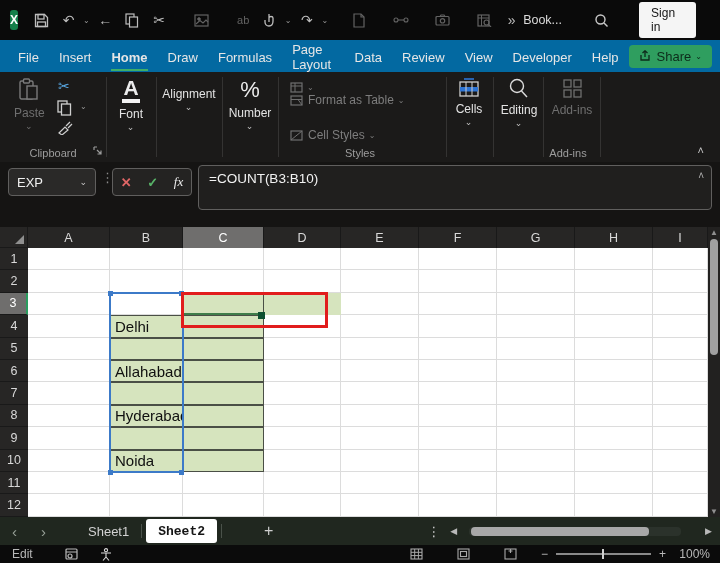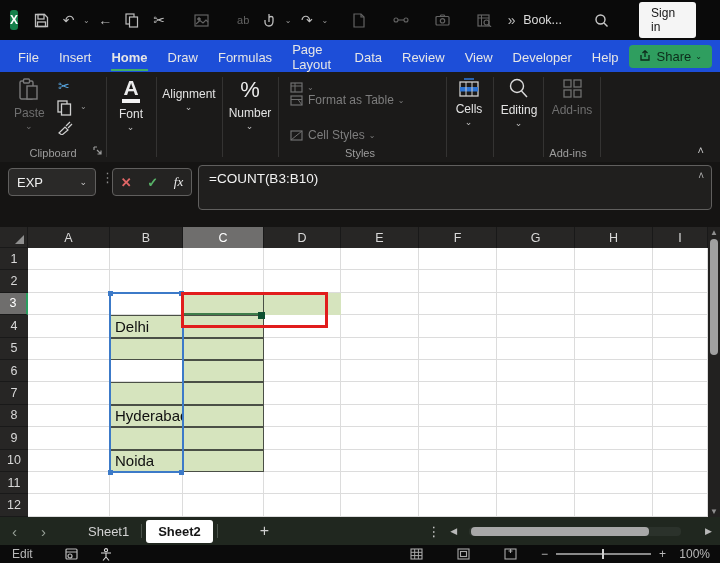--- a/index.html
+++ b/index.html
@@ -21,21 +21,21 @@
   .chev{color:#9a9a9a;font-size:8px;margin-left:-1px;}
   #tb-right{margin-left:auto;display:flex;align-items:center;}
   #doc-title{color:#dcdcdc;font-size:12.5px;margin-right:28px;}
   #tb-search{margin-right:26px;}
   #signin-btn{background:#f5f5f5;color:#141414;font-size:12px;border-radius:3px;
     padding:4px 12px;margin-right:30px;}
   .winctl{width:34px;height:26px;display:inline-flex;align-items:center;justify-content:center;}
   .min-glyph{width:11px;height:2px;background:#c9c9c9;}
   .max-glyph{width:9px;height:9px;border:1.5px solid #c9c9c9;border-radius:1px;}
   
-  #menubar{left:0;top:40px;width:720px;height:32px;background:#1d4ed8;
+  #menubar{left:0;top:40px;width:720px;height:32px;background:#0369a1;
     display:flex;align-items:center;padding-left:8px;box-sizing:border-box;}
   .menu-item{color:#e6e6e6;font-size:13px;padding:7px 10px 5px 10px;cursor:default;}
   .menu-item.active span{border-bottom:2.5px solid #3fae68;padding-bottom:4px;font-weight:bold;}
   #share-btn{margin-left:auto;margin-right:8px;background:#2f9e5f;color:#0d2b1a;
     font-size:13px;border-radius:4px;padding:4px 10px;display:flex;align-items:center;gap:5px;}
   #share-btn .chev{color:#0d2b1a;}
   
   #ribbon{left:0;top:72px;width:720px;height:90px;background:#1b1a19;}
   .rib-sep{position:absolute;top:5px;width:1px;height:80px;background:#343332;}
   .rib-label{position:absolute;bottom:3px;font-size:11px;color:#9d9d9d;text-align:center;}
@@ -83,21 +83,21 @@
     font-size:15px;color:#101010;display:flex;align-items:center;padding-left:4px;}
   #vscroll{left:708px;top:227px;width:12px;height:290px;background:#222120;}
   #vthumb{position:absolute;left:2px;top:12px;width:8px;height:116px;background:#a0a0a0;border-radius:4px;}
   .scroll-arrow{position:absolute;left:0;width:12px;text-align:center;color:#909090;font-size:8px;}
   
   #tabbar{left:0;top:517px;width:720px;height:28px;background:#20271f;
     display:flex;align-items:center;box-sizing:border-box;}
   .tab-nav{color:#97a097;font-size:15px;padding:0 12px;}
   .sheet-tab{color:#d2d2d2;font-size:13px;padding:4px 12px;}
   .sheet-tab.active{background:#ffffff;color:#151515;font-weight:bold;border-radius:3px;margin:0 4px;}
-  .sheet-tab.active span{border-bottom:2px solid #217346;padding-bottom:8px;}
+  .sheet-tab.active span{border-bottom:2px solid #217346;padding-bottom:8px;font-family:Liberation Mono, monospace;}
   .tab-sep{width:1px;height:14px;background:#4a524a;}
   #add-sheet{color:#cfcfcf;font-size:16px;padding:0 14px;margin-left:28px;}
   #tab-more{color:#cfcfcf;font-size:13px;margin-left:auto;margin-right:10px;}
   #hscroll{position:relative;width:248px;height:100%;display:flex;align-items:center;}
   #htrack{position:absolute;left:12px;width:212px;height:9px;background:#2b322b;border-radius:4px;}
   #hthumb{position:absolute;left:14px;width:178px;height:9px;background:#a8a8a8;border-radius:4px;}
   .harrow{color:#b9b9b9;font-size:9px;}
   
   #statusbar{left:0;top:545px;width:720px;height:18px;background:#0b0b0b;
     display:flex;align-items:center;font-size:12px;color:#b9b9b9;box-sizing:border-box;}
@@ -495,20 +495,21 @@
       <div class="cell" style="left: 110px; top: 267.4px; width: 73px; height: 22.4px; position: absolute;"></div>
       <div class="cell" style="left: 183px; top: 267.4px; width: 81px; height: 22.4px; position: absolute;"></div>
       <div class="cell" style="left: 264px; top: 267.4px; width: 77px; height: 22.4px; position: absolute;"></div>
       <div class="cell" style="left: 341px; top: 267.4px; width: 78px; height: 22.4px; position: absolute;"></div>
       <div class="cell" style="left: 419px; top: 267.4px; width: 78px; height: 22.4px; position: absolute;"></div>
       <div class="cell" style="left: 497px; top: 267.4px; width: 78px; height: 22.4px; position: absolute;"></div>
       <div class="cell" style="left: 575px; top: 267.4px; width: 78px; height: 22.4px; position: absolute;"></div>
       <div class="cell" style="left: 653px; top: 267.4px; width: 55px; height: 22.4px; position: absolute;"></div>
       <div class="gcell" style="left: 110px; top: 88.2px; width: 73px; height: 22.4px; background: rgb(214, 228, 190); position: absolute;">Delhi</div>
       <div class="gcell" style="left: 110px; top: 110.6px; width: 73px; height: 22.4px; background: rgb(214, 228, 190); position: absolute;"></div>
+      <div class="gcell" style="left: 110px; top: 133px; width: 73px; height: 22.4px; background: rgb(214, 228, 190); position: absolute;">Allahabad</div>
       <div class="gcell" style="left: 110px; top: 155.4px; width: 73px; height: 22.4px; background: rgb(214, 228, 190); position: absolute;"></div>
       <div class="gcell" style="left: 110px; top: 177.8px; width: 73px; height: 22.4px; background: rgb(214, 228, 190); position: absolute;">Hyderabad</div>
       <div class="gcell" style="left: 110px; top: 200.2px; width: 73px; height: 22.4px; background: rgb(214, 228, 190); position: absolute;"></div>
       <div class="gcell" style="left: 110px; top: 222.6px; width: 73px; height: 22.4px; background: rgb(214, 228, 190); position: absolute;">Noida</div>
       <div class="gcell" style="left: 183px; top: 65.8px; width: 81px; height: 22.4px; background: rgb(214, 228, 190); position: absolute;"></div>
       <div class="gcell" style="left: 183px; top: 88.2px; width: 81px; height: 22.4px; background: rgb(214, 228, 190); position: absolute;"></div>
       <div class="gcell" style="left: 183px; top: 110.6px; width: 81px; height: 22.4px; background: rgb(214, 228, 190); position: absolute;"></div>
       <div class="gcell" style="left: 183px; top: 133px; width: 81px; height: 22.4px; background: rgb(214, 228, 190); position: absolute;"></div>
       <div class="gcell" style="left: 183px; top: 155.4px; width: 81px; height: 22.4px; background: rgb(214, 228, 190); position: absolute;"></div>
       <div class="gcell" style="left: 183px; top: 177.8px; width: 81px; height: 22.4px; background: rgb(214, 228, 190); position: absolute;"></div>

